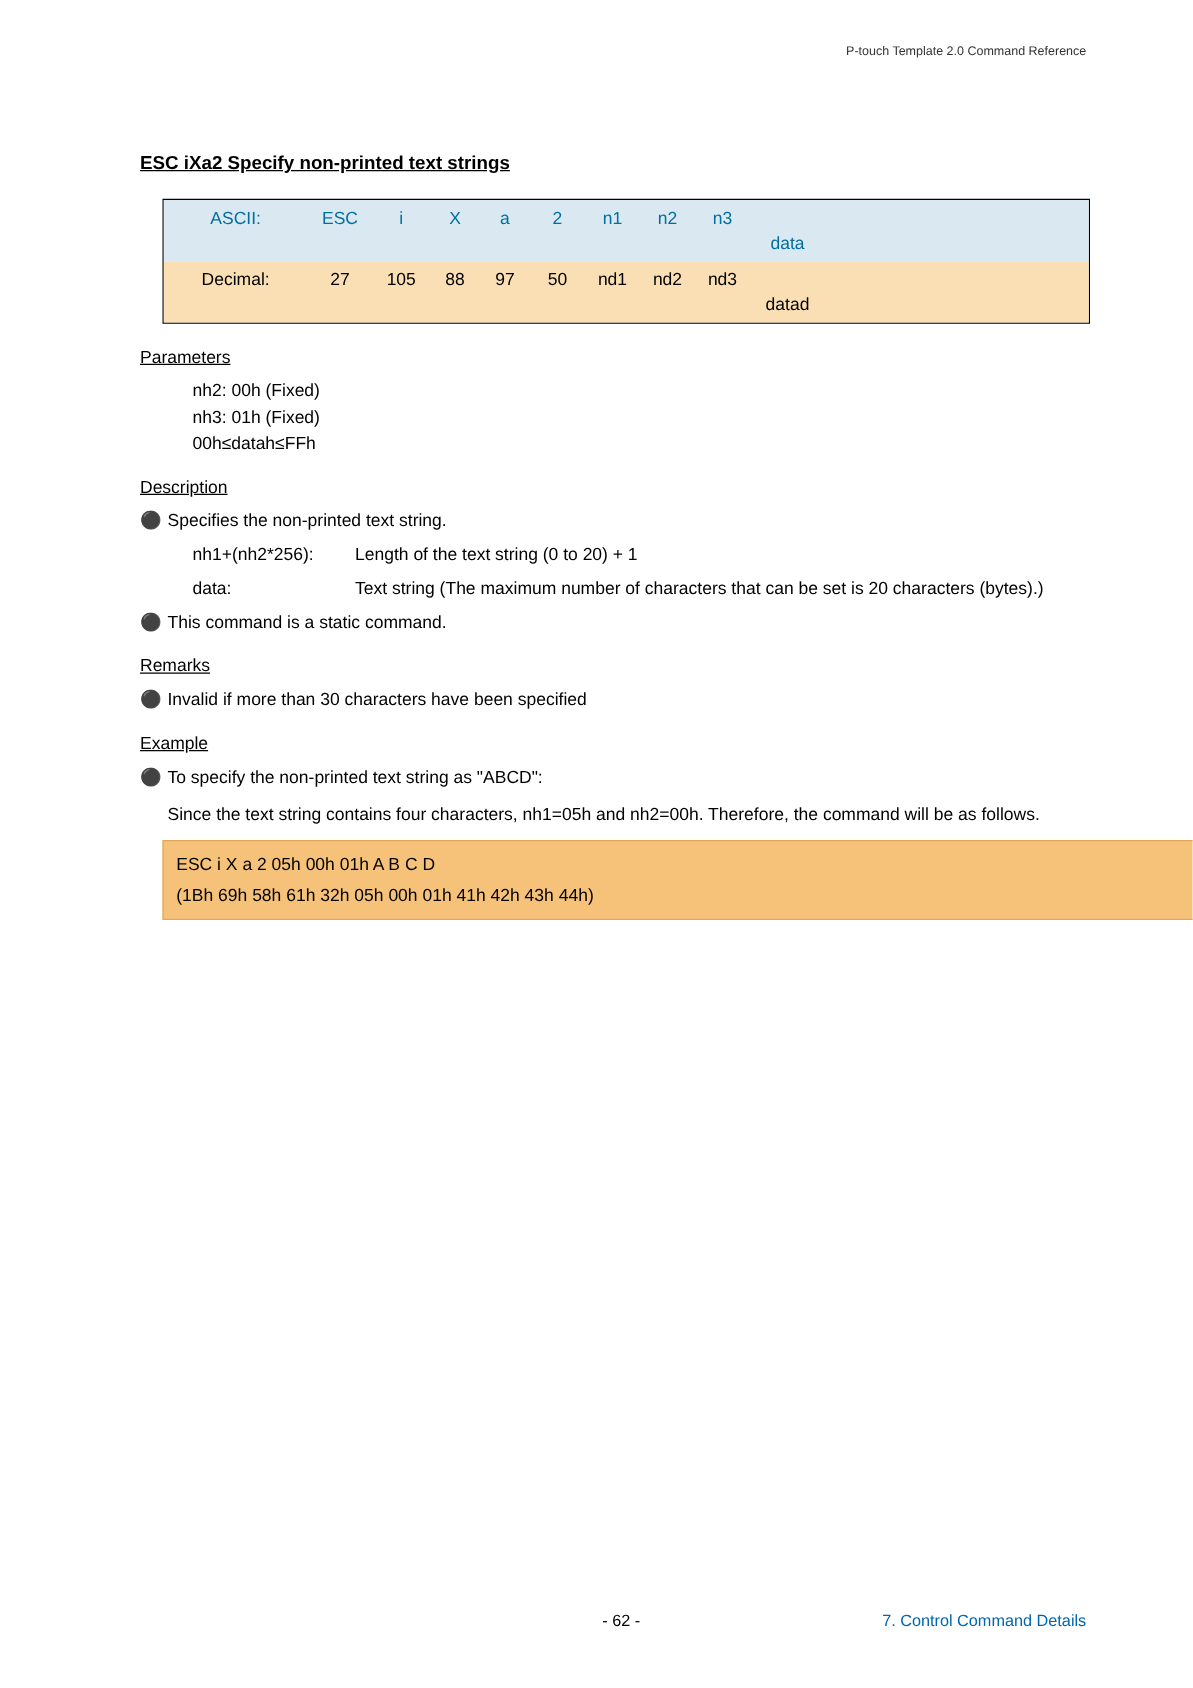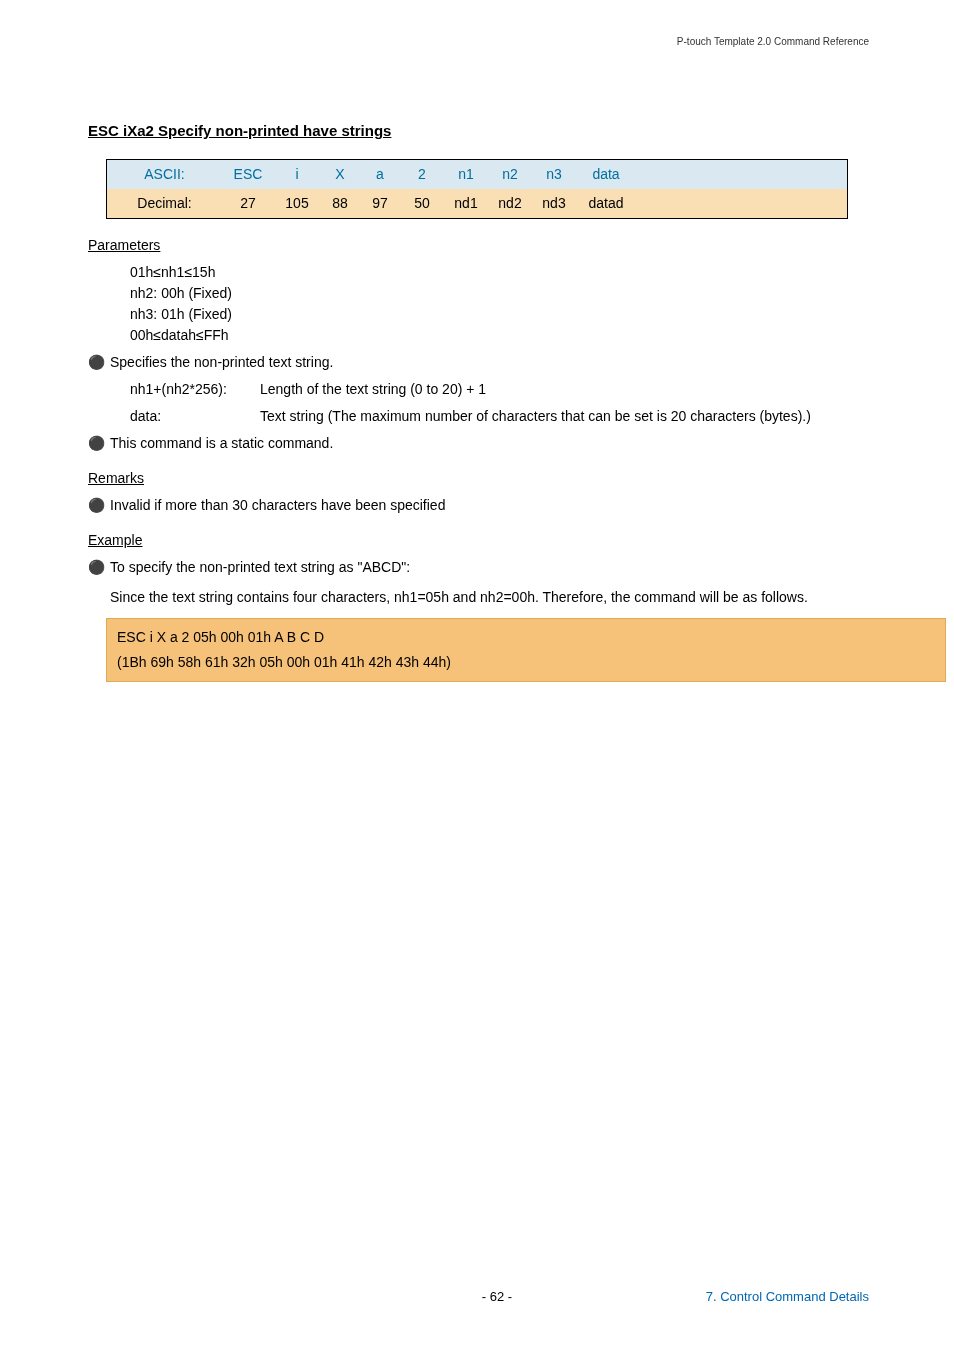--- a/index.html
+++ b/index.html
@@ -8,21 +8,21 @@
     background: #fff;
     font-family: Arial, Helvetica, sans-serif;
     color: #000;
     font-size: 14px;
     line-height: 1.5;
   }
   .page {
     width: 954px;
     min-height: 1350px;
     box-sizing: border-box;
-    padding: 40px 85px 40px 88px;
+    padding: 40px 85px 40px 112px;
     position: relative;
   }
   .header-right {
     position: absolute;
     top: 34px;
     right: 85px;
     font-size: 10px;
     color: #333;
   }
   .content { margin-top: 80px; }
@@ -45,21 +45,21 @@
   }
   .label { width: 115px; padding-left: 10px;}
   .c1 { width: 52px; }
   .c2 { width: 46px; }
   .c3 { width: 40px; }
   .c4 { width: 40px; }
   .c5 { width: 44px; }
   .c6 { width: 44px; }
   .c7 { width: 44px; }
   .c8 { width: 44px; }
-  .c9 { width: 60px; }
+  .c9 { width: 60px; margin-top: 20px; }
   .row1 { color: #006f9f; background: #d9e8f1; }
   .row2 { color: #000; background: #fadfb5; }
   .row3 { color: #000; background: #d7e6f0; }
   .sec-head {
     text-decoration: underline;
     font-size: 14px;
     margin: 14px 0 6px 0;
   }
   .indent { margin-left: 42px; }
   .bullet-row { display: flex; margin: 6px 0; }
@@ -101,21 +101,21 @@
 </style>
 </head>
 <body>
 
 <div class="page">
 
   <div class="header-right">P-touch Template 2.0 Command Reference</div>
 
   <div class="content">
 
-    <div class="title">ESC iXa2   Specify non-printed have strings</div>
+    <div class="title">ESC iXa2   Specify non-printed text strings</div>
 
     <div class="ascii-table">
       <div class="row row1">
         <div class="c label">ASCII:</div>
         <div class="c c1">ESC</div>
         <div class="c c2">i</div>
         <div class="c c3">X</div>
         <div class="c c4">a</div>
         <div class="c c5">2</div>
         <div class="c c6">n1</div>
@@ -131,25 +131,25 @@
         <div class="c c4">97</div>
         <div class="c c5">50</div>
         <div class="c c6">nd1</div>
         <div class="c c7">nd2</div>
         <div class="c c8">nd3</div>
         <div class="c c9">datad</div>
       </div>
     </div>
 
     <div class="sec-head">Parameters</div>
-    <div class="indent">01h≤nh1≤15h</div>
     <div class="indent">nh2: 00h (Fixed)</div>
     <div class="indent">nh3: 01h (Fixed)</div>
     <div class="indent">00h≤datah≤FFh</div>
 
+    <div class="sec-head">Description</div>
     <div class="bullet-row">
       <div class="bullet-dot">⚫</div>
       <div class="bullet-txt">Specifies the non-printed text string.</div>
     </div>
     <div class="def-grid">
       <div>nh1+(nh2*256):</div>
       <div>Length of the text string (0 to 20) + 1</div>
       <div>data:</div>
       <div>Text string (The maximum number of characters that can be set is 20 characters (bytes).)</div>
     </div>

